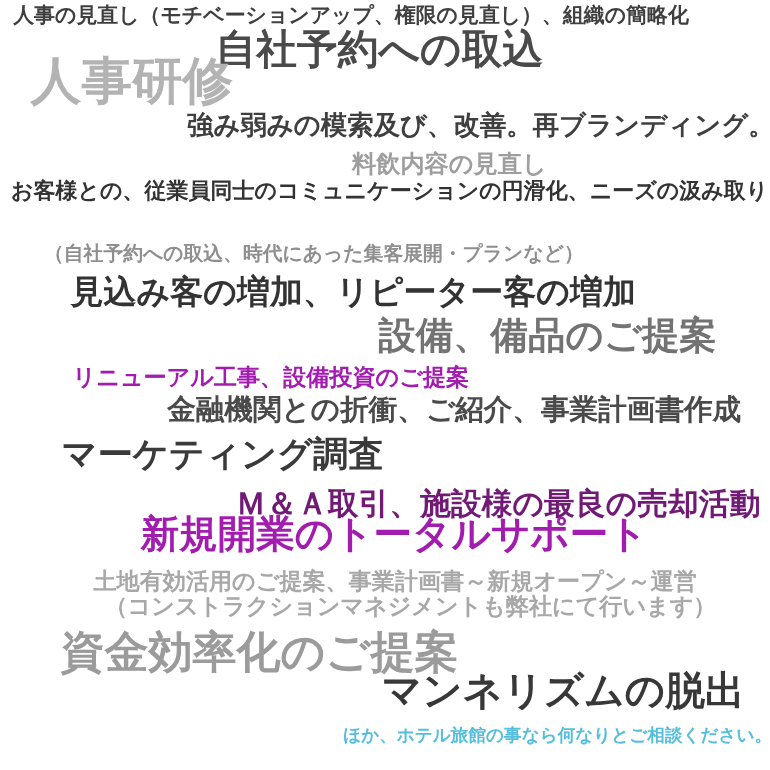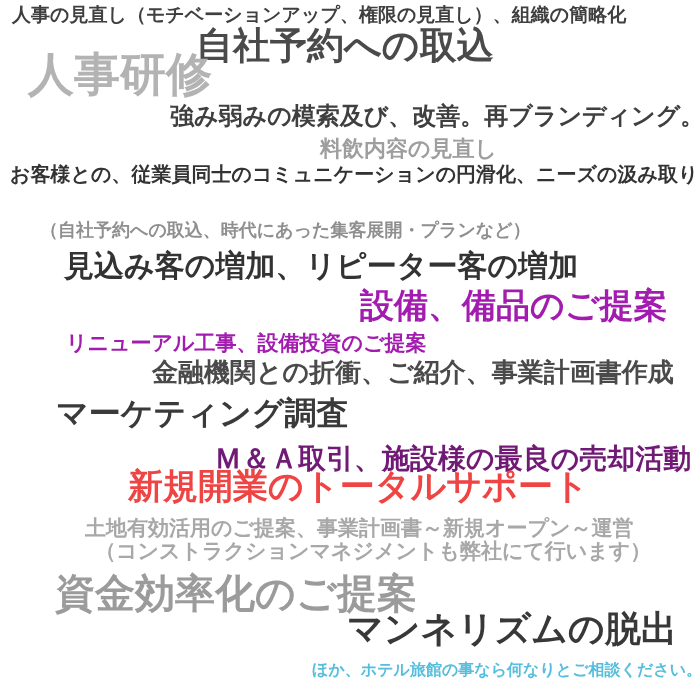--- a/index.html
+++ b/index.html
@@ -6,47 +6,47 @@
     margin: 0;
     padding: 0;
     background: #ffffff;
   }
   .canvas {
     position: relative;
     width: 700px;
     height: 700px;
     background: #ffffff;
     overflow: hidden;
-    font-family: Liberation Sans, sans-serif;
+    font-family: Liberation Serif, serif;
     font-weight: bold;
     text-align: center;
   }
   .line {
     position: absolute;
     white-space: nowrap;
     line-height: 1.05;
     letter-spacing: 0;
   }
   
   .hr-review-note        { left: 12px;  top: 5px;   font-size: 19px; color: #3f3f3f; }
   .cost-reduction        { left: 196px; top: 27px;  font-size: 37px; color: #4a4a4a; }
   .hr-training           { left: 28px;  top: 50px;  font-size: 46px; color: #b3b3b3; }
   .rebranding-note       { left: 170px; top: 103px; font-size: 24px; color: #3f3f3f; }
   .food-review-note      { left: 320px; top: 137px; font-size: 22px; color: #9e9e9e; }
   .communication-note    { left: 10px;  top: 164px; font-size: 20px; color: #333333; }
   .pr-review-note        { left: 36px;  top: 200px; font-size: 18px; color: #8f8f8f; }
   .pr-review-sub-note    { left: 40px;  top: 221px; font-size: 18px; color: #8f8f8f; }
   .repeat-customers      { left: 28px;  top: 250px; font-size: 30px; color: #333333; margin-left: 36px; }
   
-  .equipment-proposal    { left: 344px; top: 288px; font-size: 34px; color: #a21caf; margin-left: 16px; }
+  .equipment-proposal    { left: 344px; top: 288px; font-size: 34px; color: #737373; }
   .renewal-note          { left: 66px;  top: 332px; font-size: 21px; color: #a21caf; }
   .finance-note          { left: 152px; top: 359px; font-size: 26px; color: #4a4a4a; }
   .marketing-research    { left: 56px;  top: 397px; font-size: 32px; color: #3a3a3a; }
   .ma-deals-note         { left: 214px; top: 444px; font-size: 28px; color: #701a75; }
-  .new-opening           { left: 128px; top: 468px; font-size: 35px; color: #ef4444; }
+  .new-opening           { left: 128px; top: 468px; font-size: 35px; color: #a21caf; }
   
   .land-use-note         { left: 85px;  top: 517px; font-size: 21px; color: #a8a8a8; }
   .construction-note     { left: 95px;  top: 540px; font-size: 21px; color: #a8a8a8; }
   .capital-efficiency    { left: 55px;  top: 572px; font-size: 40px; color: #9b9b9b; }
   .mannerism-escape      { left: 347px; top: 610px; font-size: 36px; color: #383838; }
   .consultation-cta      { left: 312px; top: 662px; font-size: 16px; color: #56bedd; }
 </style>
 </head>
 <body>
 

